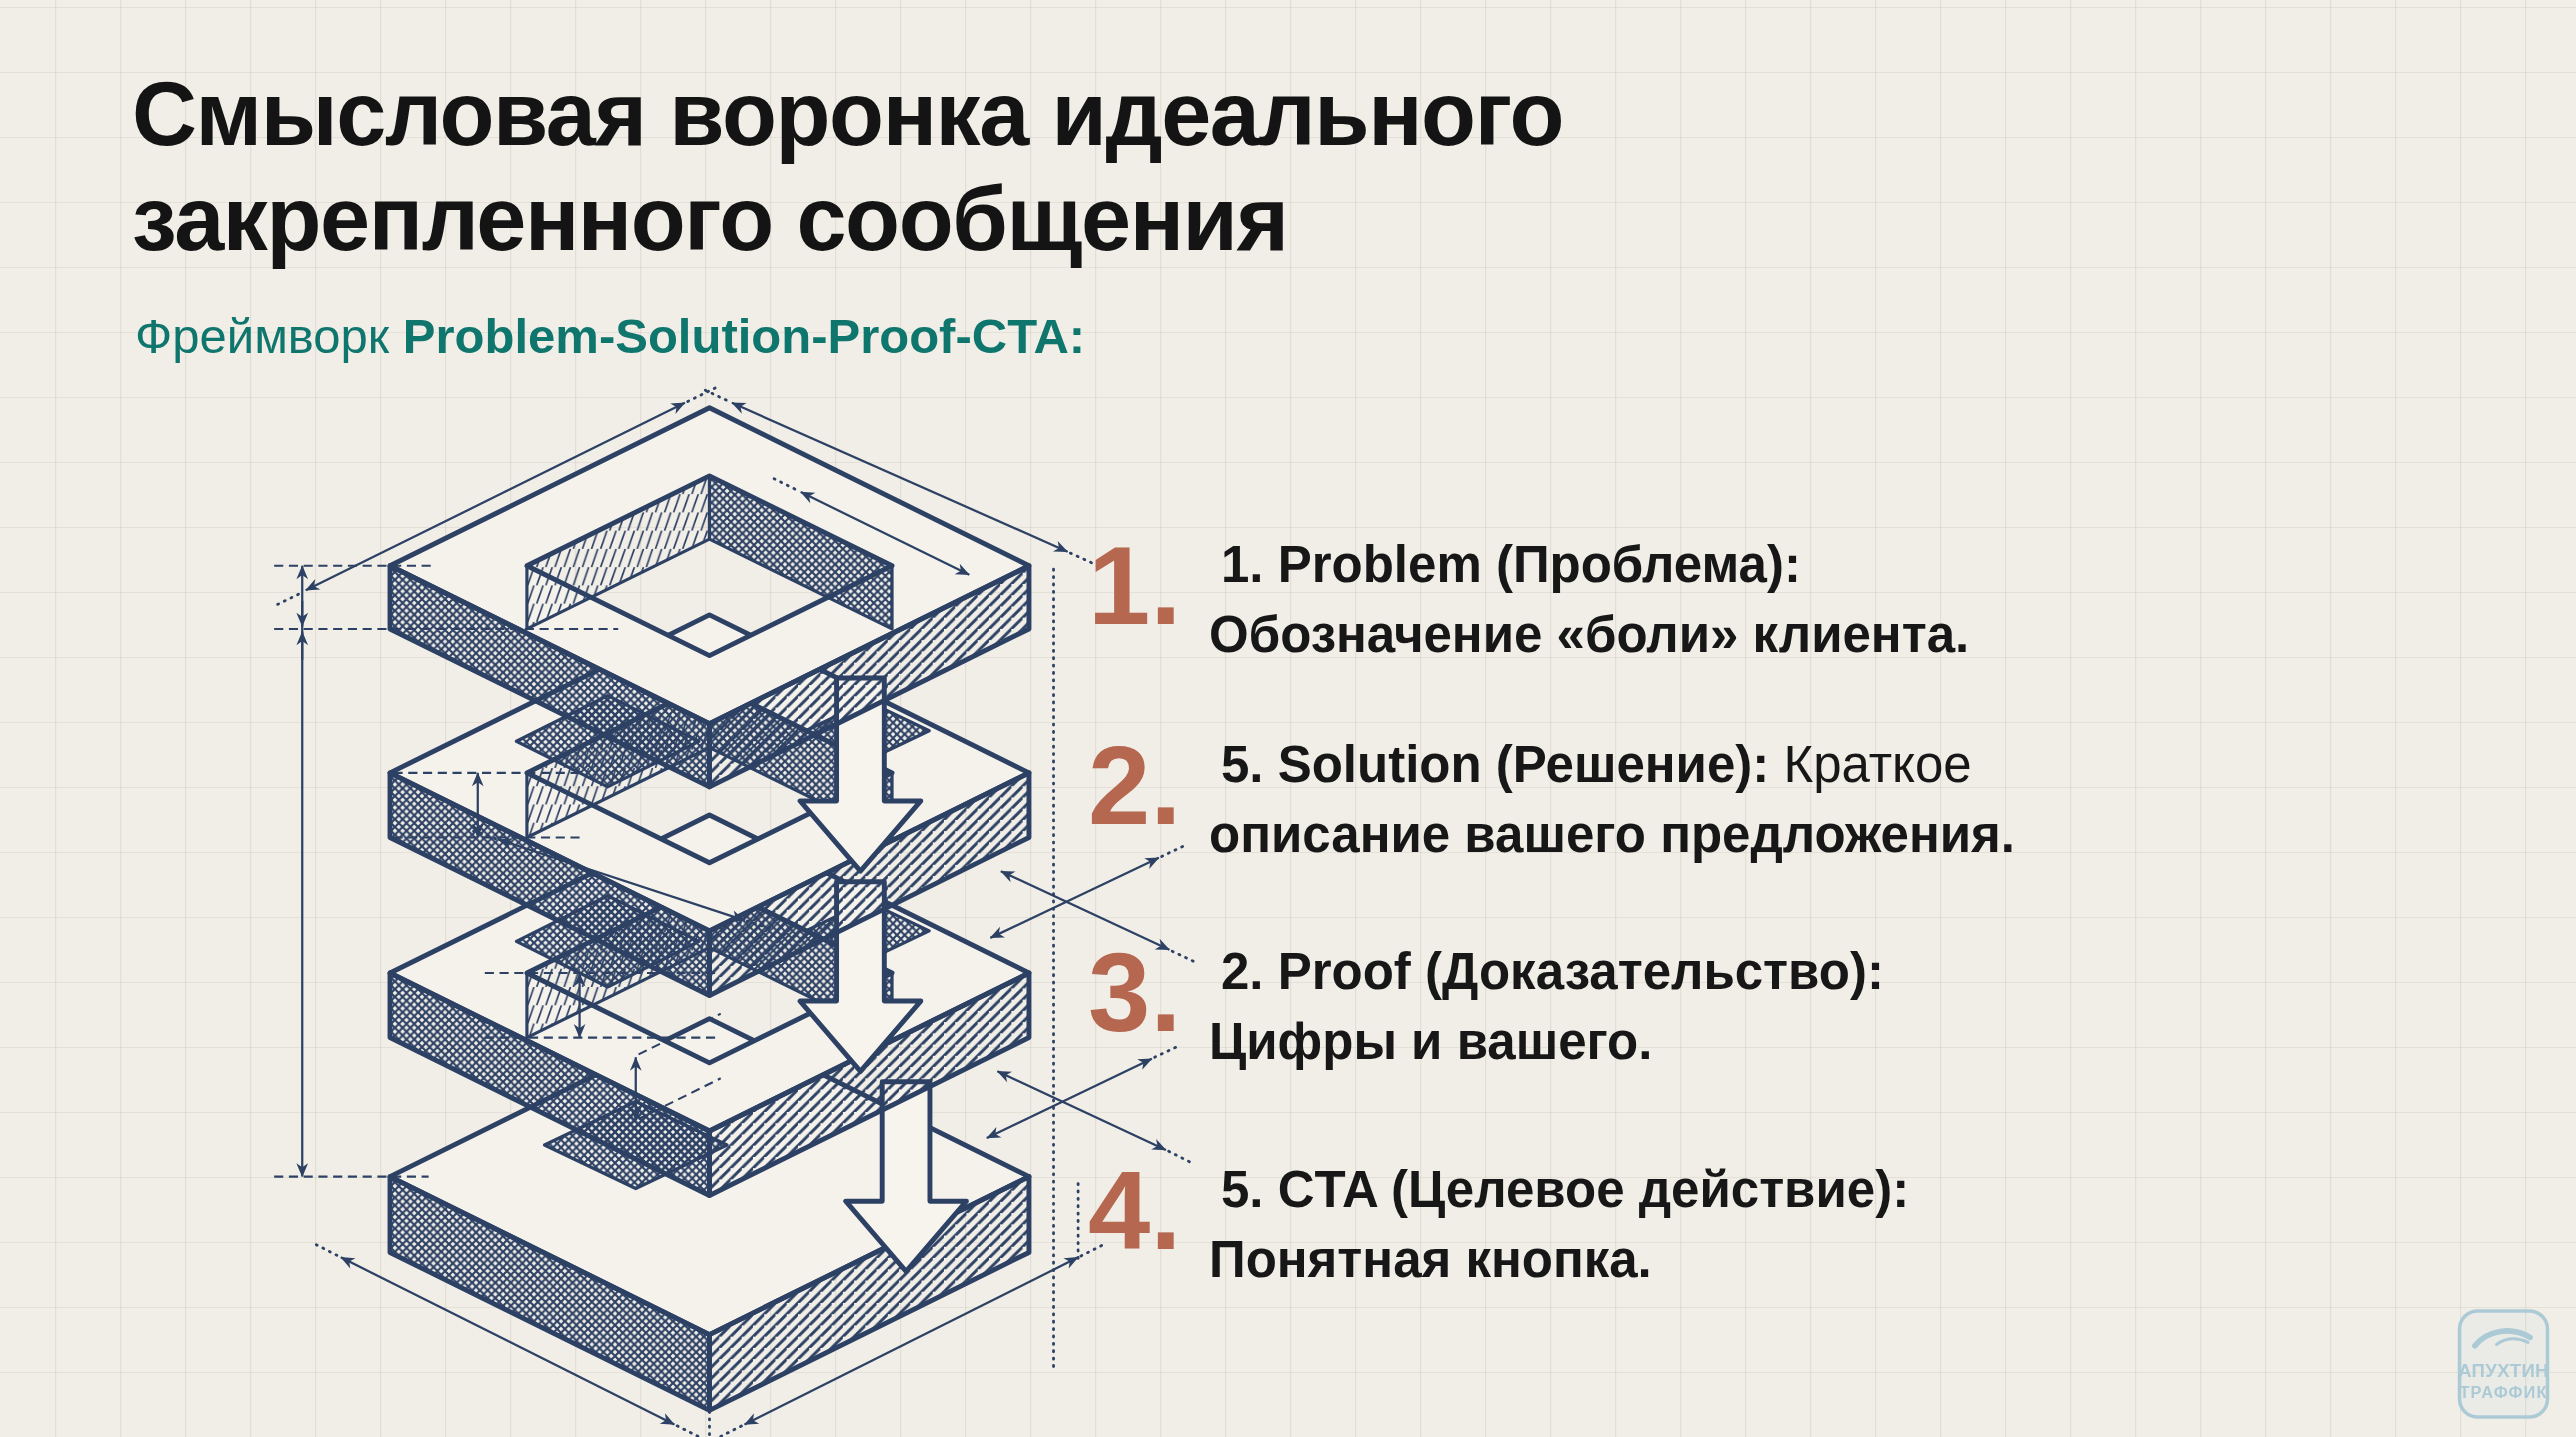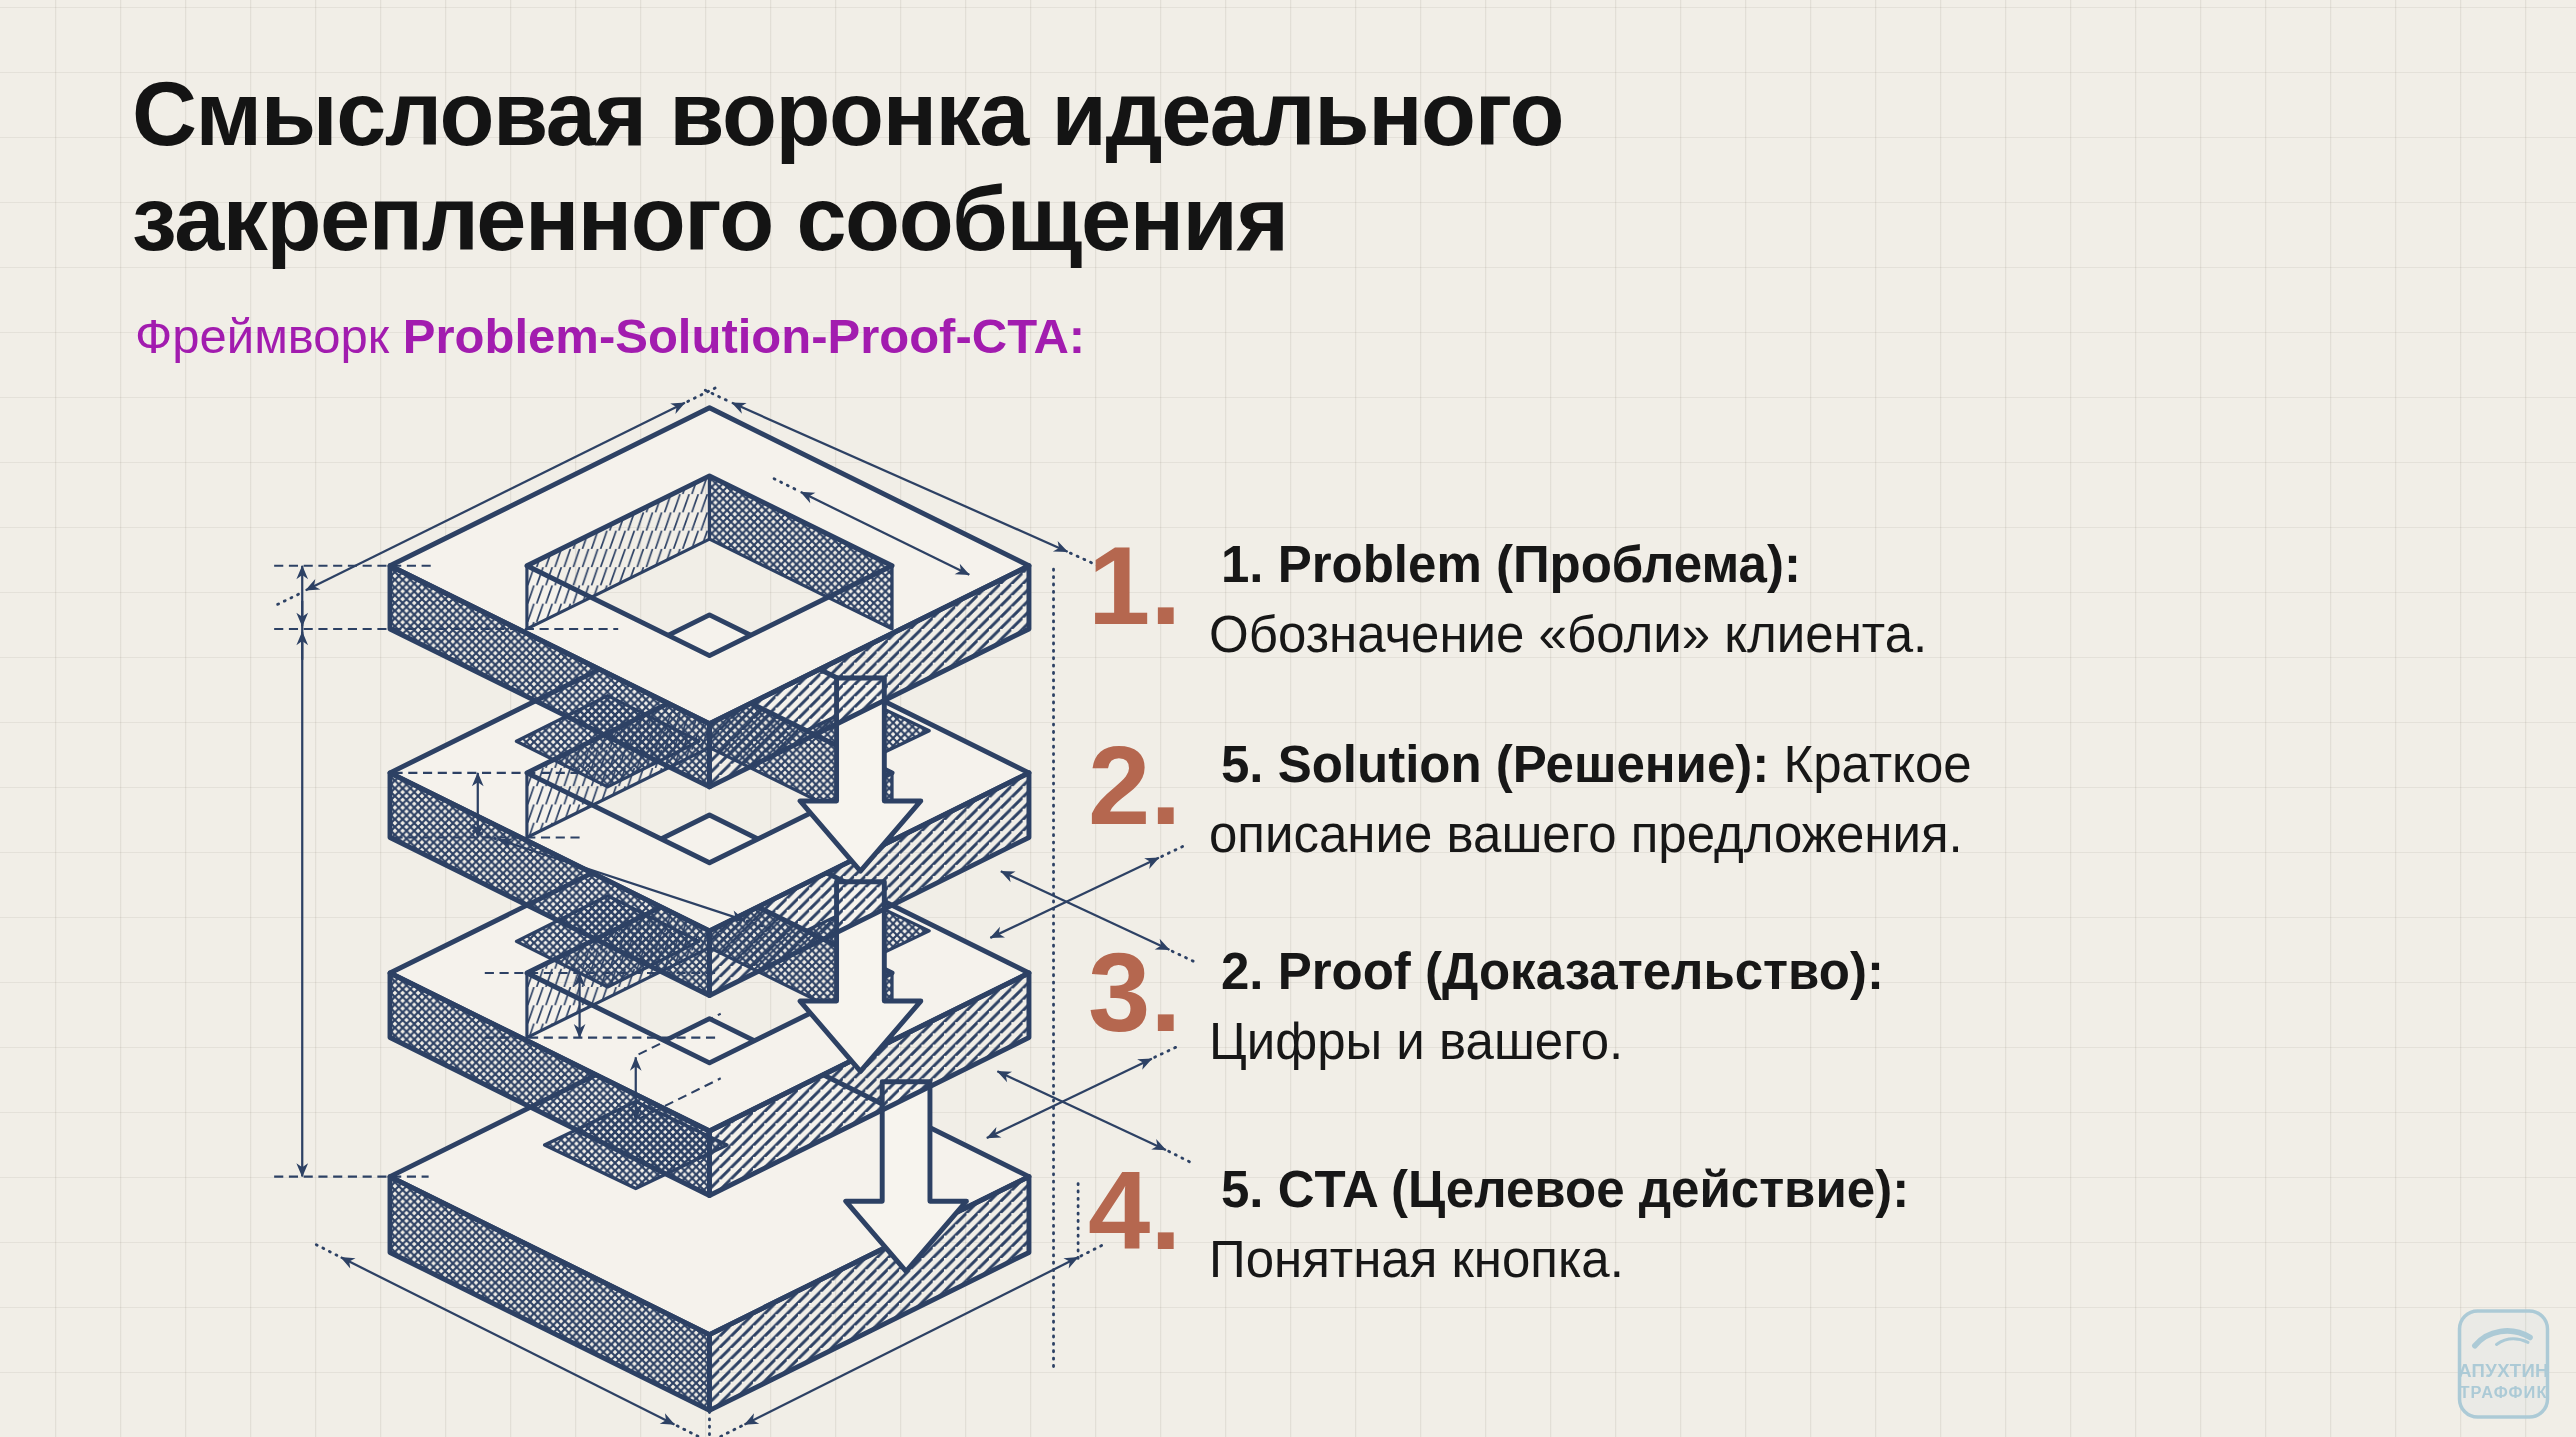--- a/index.html
+++ b/index.html
@@ -21,32 +21,32 @@
     background-position:-9.8px 7px;
     pointer-events:none;
   }
   .page-title{
     position:absolute;left:132px;top:62px;margin:0;
     font-size:90px;line-height:105px;font-weight:700;
     letter-spacing:-1.4px;color:#141414;white-space:nowrap;
   }
   .subtitle{
     position:absolute;left:135px;top:306px;
-    font-size:49px;line-height:60px;color:#a21caf;white-space:nowrap;
+    font-size:49px;line-height:60px;color:#0f766e;white-space:nowrap;
   }
   .subtitle .b{font-weight:700;}
   .diagram{position:absolute;left:225px;top:348px;width:983px;height:1099px;}
   .item{position:absolute;left:1088px;width:1123px;}
   .item-num{
     position:absolute;left:0;top:2.8px;width:112px;
     font-size:112px;line-height:0.95;font-weight:700;color:#b5674f;
   }
   .item-text{margin-left:121px;font-size:51px;line-height:70px;color:#171717;}
   .item-heading .b{font-weight:700;margin-left:12px;}
-  .item-body{font-weight:400;}
+  .item-body{font-weight:700;}
   .logo{position:absolute;left:2456px;top:1307px;width:95px;height:114px;opacity:0.95;}
   svg text{font-family:"Liberation Sans", sans-serif;}
 </style>
 </head>
 <body>
 
 <div class="stage">
   <div class="grid-overlay"></div>
 
   <h1 class="page-title"><span>Смысловая воронка идеального</span><br><span>закрепленного сообщения</span></h1>

